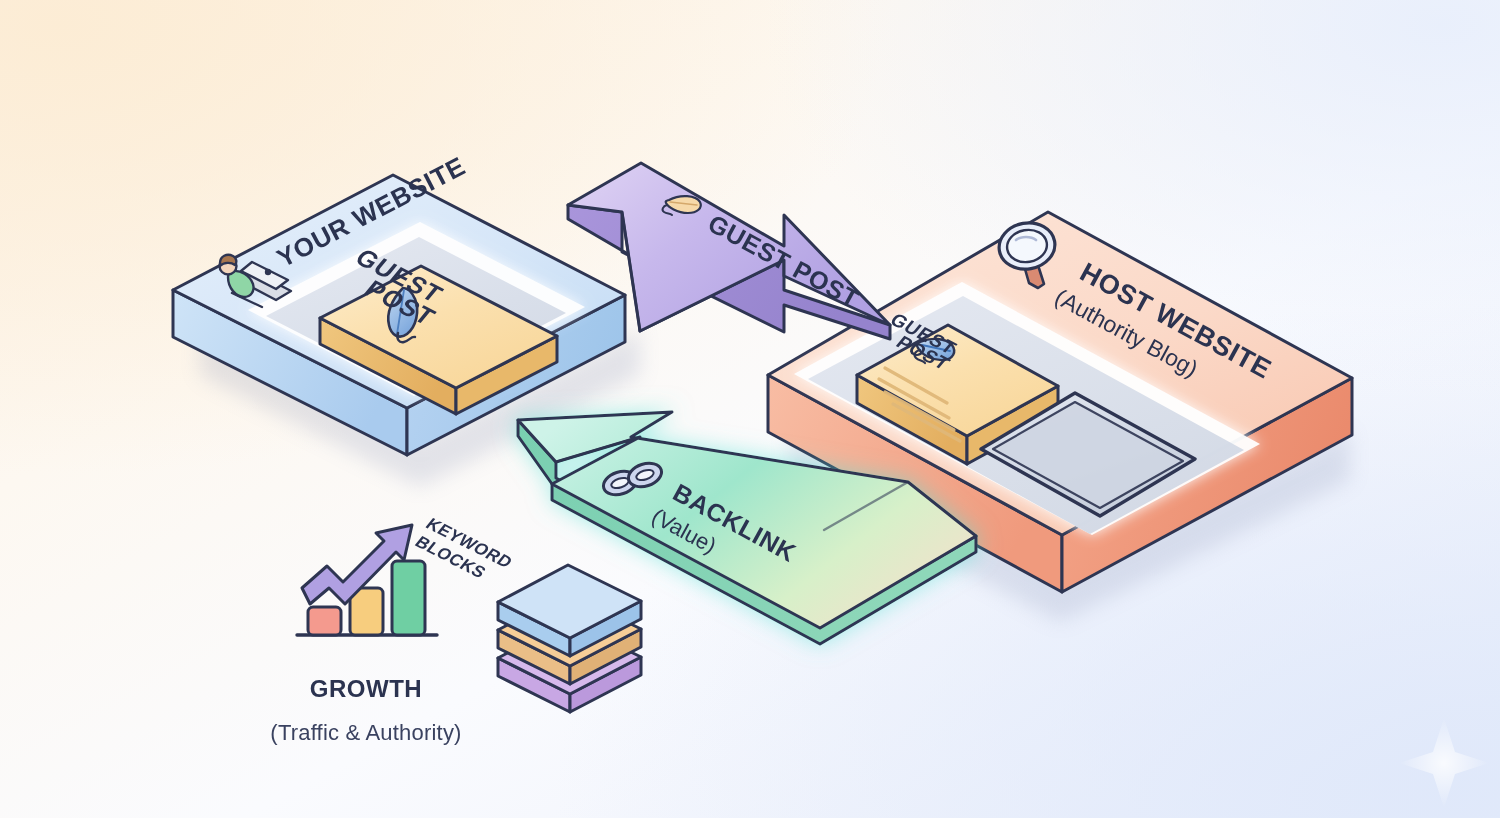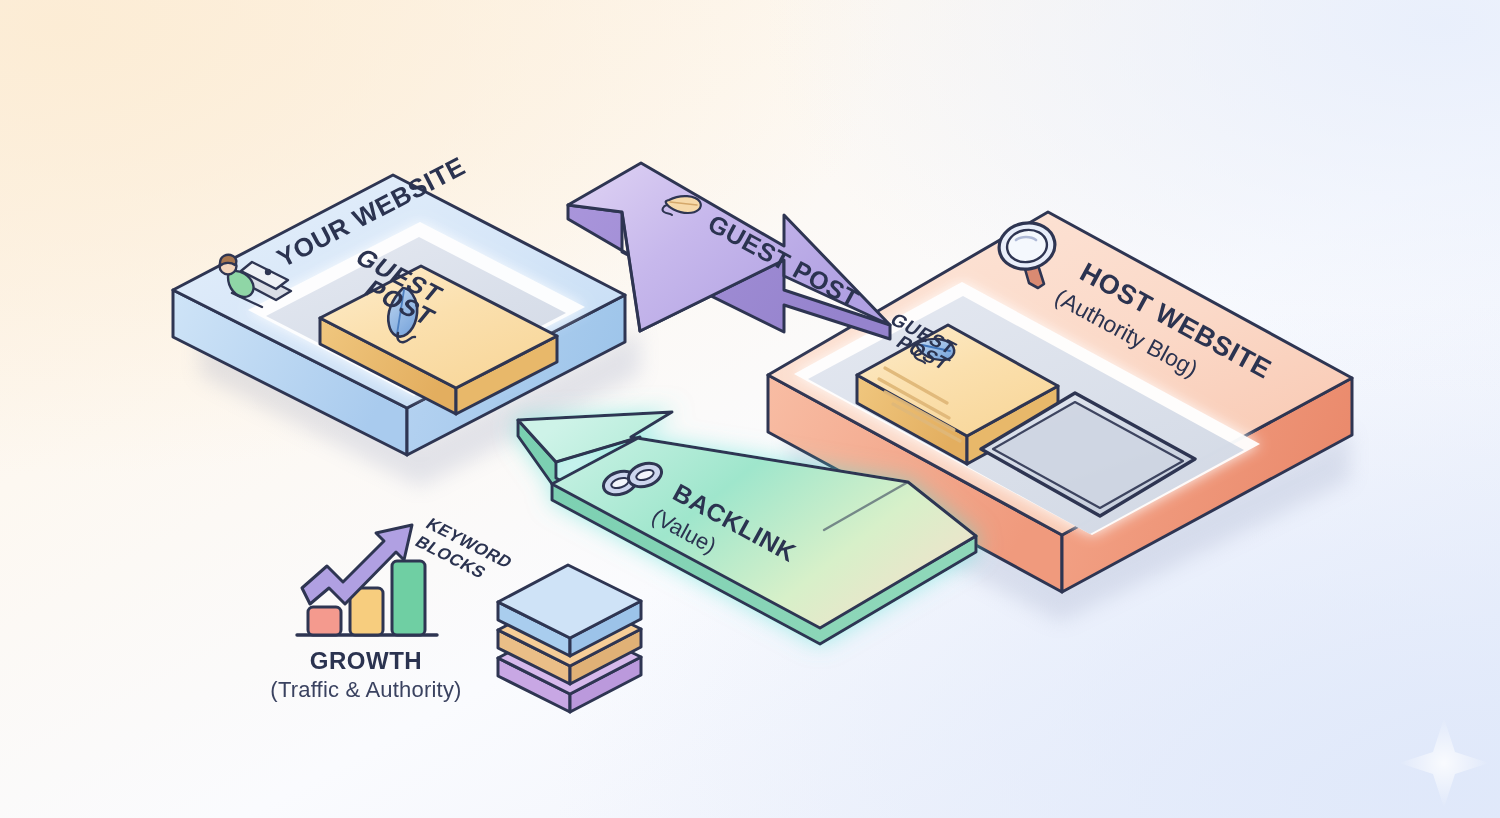--- a/index.html
+++ b/index.html
@@ -7,22 +7,22 @@
   body{
     width:1500px;height:818px;overflow:hidden;
     font-family:"Liberation Sans","DejaVu Sans",sans-serif;
     background:#f4f6fb;
   }
   #stage{position:relative;width:1500px;height:818px;overflow:hidden;}
   #bg{position:absolute;inset:0;}
   #art{position:absolute;inset:0;}
   .lbl{position:absolute;color:#2b3350;font-weight:bold;letter-spacing:.5px;white-space:nowrap;}
   .sub{font-weight:normal;letter-spacing:.2px;}
-  #growth-label{left:246px;top:648px;width:240px;text-align:center;font-size:24px;line-height:1.05;}
-  #growth-label .sub{display:block;font-size:22px;margin-top:5px;color:#3a4260;}
+  #growth-label{left:246px;top:676px;width:240px;text-align:center;font-size:24px;line-height:1.05;}
+  #growth-label .sub{display:block;font-size:22px;margin-top:20px;color:#3a4260;}
 </style>
 </head>
 <body>
 
 <div id="stage">
 
   <svg id="bg" viewBox="0 0 1500 818" width="1500" height="818">
     <defs>
       <linearGradient id="bgGrad" x1="0" y1="0" x2="1" y2="1">
         <stop offset="0" stop-color="#fdf2e4"></stop>

